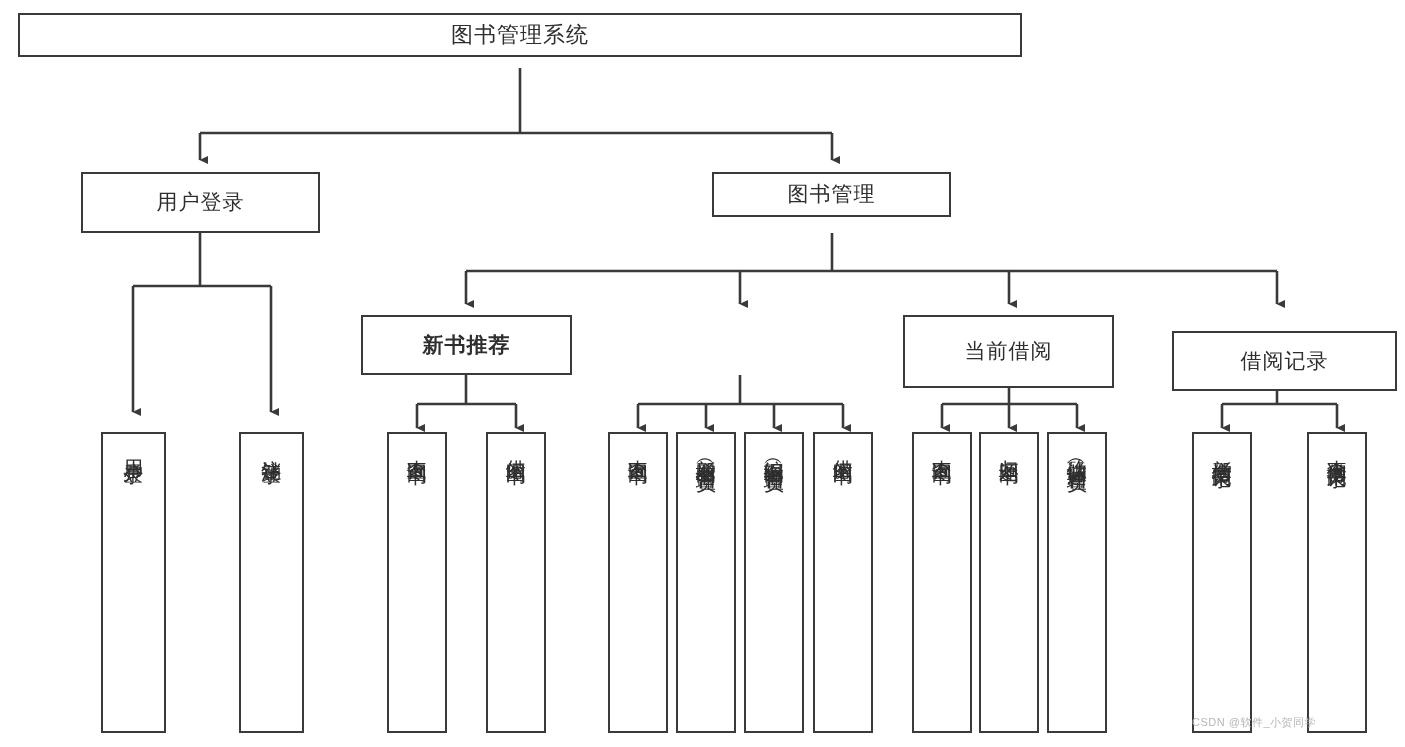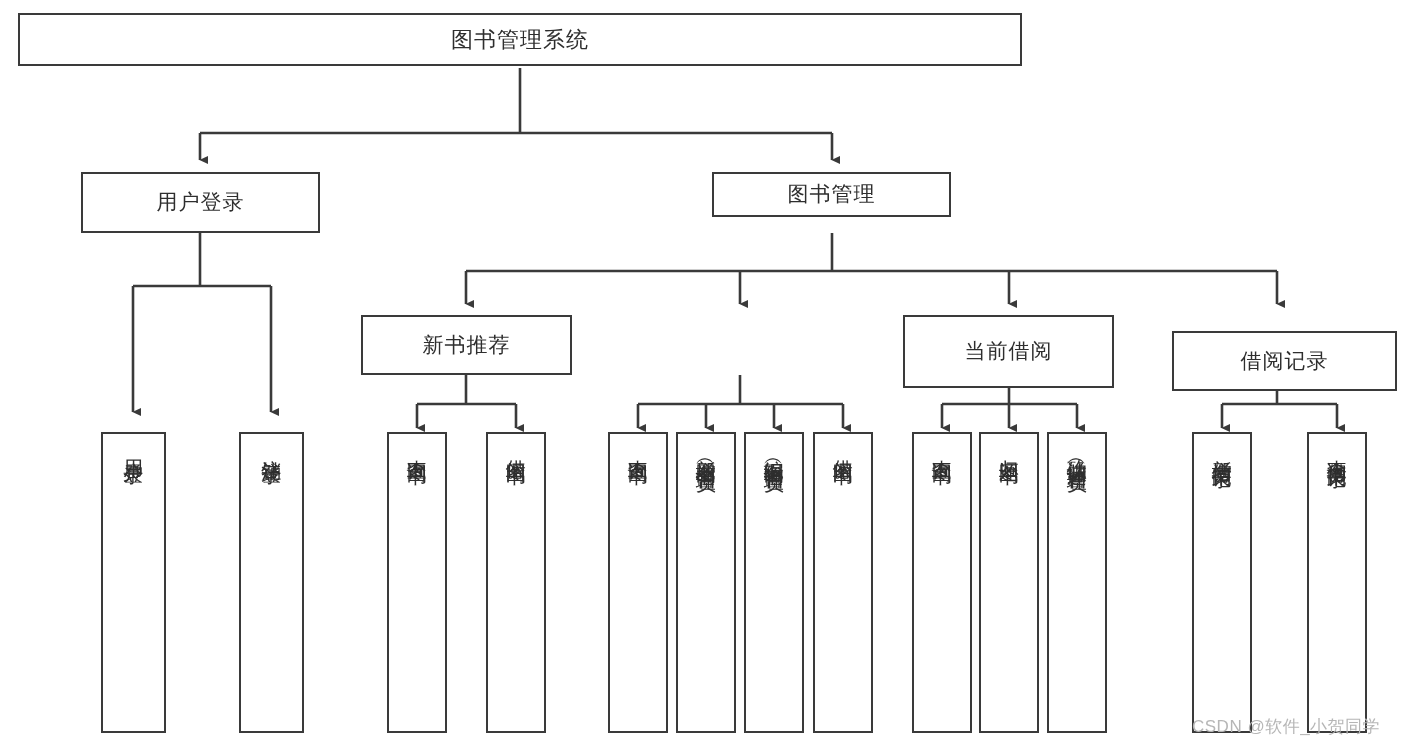--- a/index.html
+++ b/index.html
@@ -51,21 +51,21 @@
     writing-mode: vertical-rl;
     text-orientation: upright;
     font-size: 20px;
     line-height: 1.22;
     letter-spacing: 2px;
     white-space: nowrap;
   }
   .node.root .label { font-size: 22px; }
   .watermark {
     position: absolute;
-    font-size: 17px;
+    font-size: 11px;
     color: #b6b6b6;
     letter-spacing: 0.5px;
     white-space: nowrap;
     user-select: none;
   }
 </style>
 </head>
 <body>
 
 <div id="canvas">
@@ -113,32 +113,32 @@
       <path d="M1009,404 L1009,428" marker-end="url(#arrowhead)"></path>
       <path d="M1077,404 L1077,428" marker-end="url(#arrowhead)"></path>
 
       <path d="M1277,375 L1277,404"></path>
       <path d="M1222,404 L1337,404"></path>
       <path d="M1222,404 L1222,428" marker-end="url(#arrowhead)"></path>
       <path d="M1337,404 L1337,428" marker-end="url(#arrowhead)"></path>
     </g>
   </svg>
 
-  <div class="node root" style="left:18px; top:13px; width:1004px; height:53px;">
+  <div class="node root" style="left:18px; top:13px; width:1004px; height:44px;">
     <span class="label">图书管理系统</span>
   </div>
 
   <div class="node" style="left:81px; top:172px; width:239px; height:61px;">
     <span class="label">用户登录</span>
   </div>
   <div class="node" style="left:712px; top:172px; width:239px; height:45px;">
     <span class="label">图书管理</span>
   </div>
 
-  <div class="node" style="left:361px; top:315px; width:211px; height:60px;">
+  <div class="node" style="left:361px; top:315px; width:211px; height:60px;font-weight:bold;">
     <span class="label">新书推荐</span>
   </div>
   <div class="node" style="left:903px; top:315px; width:211px; height:73px;">
     <span class="label">当前借阅</span>
   </div>
   <div class="node" style="left:1172px; top:315px; width:225px; height:60px;margin-top:16px;">
     <span class="label">借阅记录</span>
   </div>
 
   <div class="node leaf" style="left:101px; top:432px; width:65px; height:301px;">

